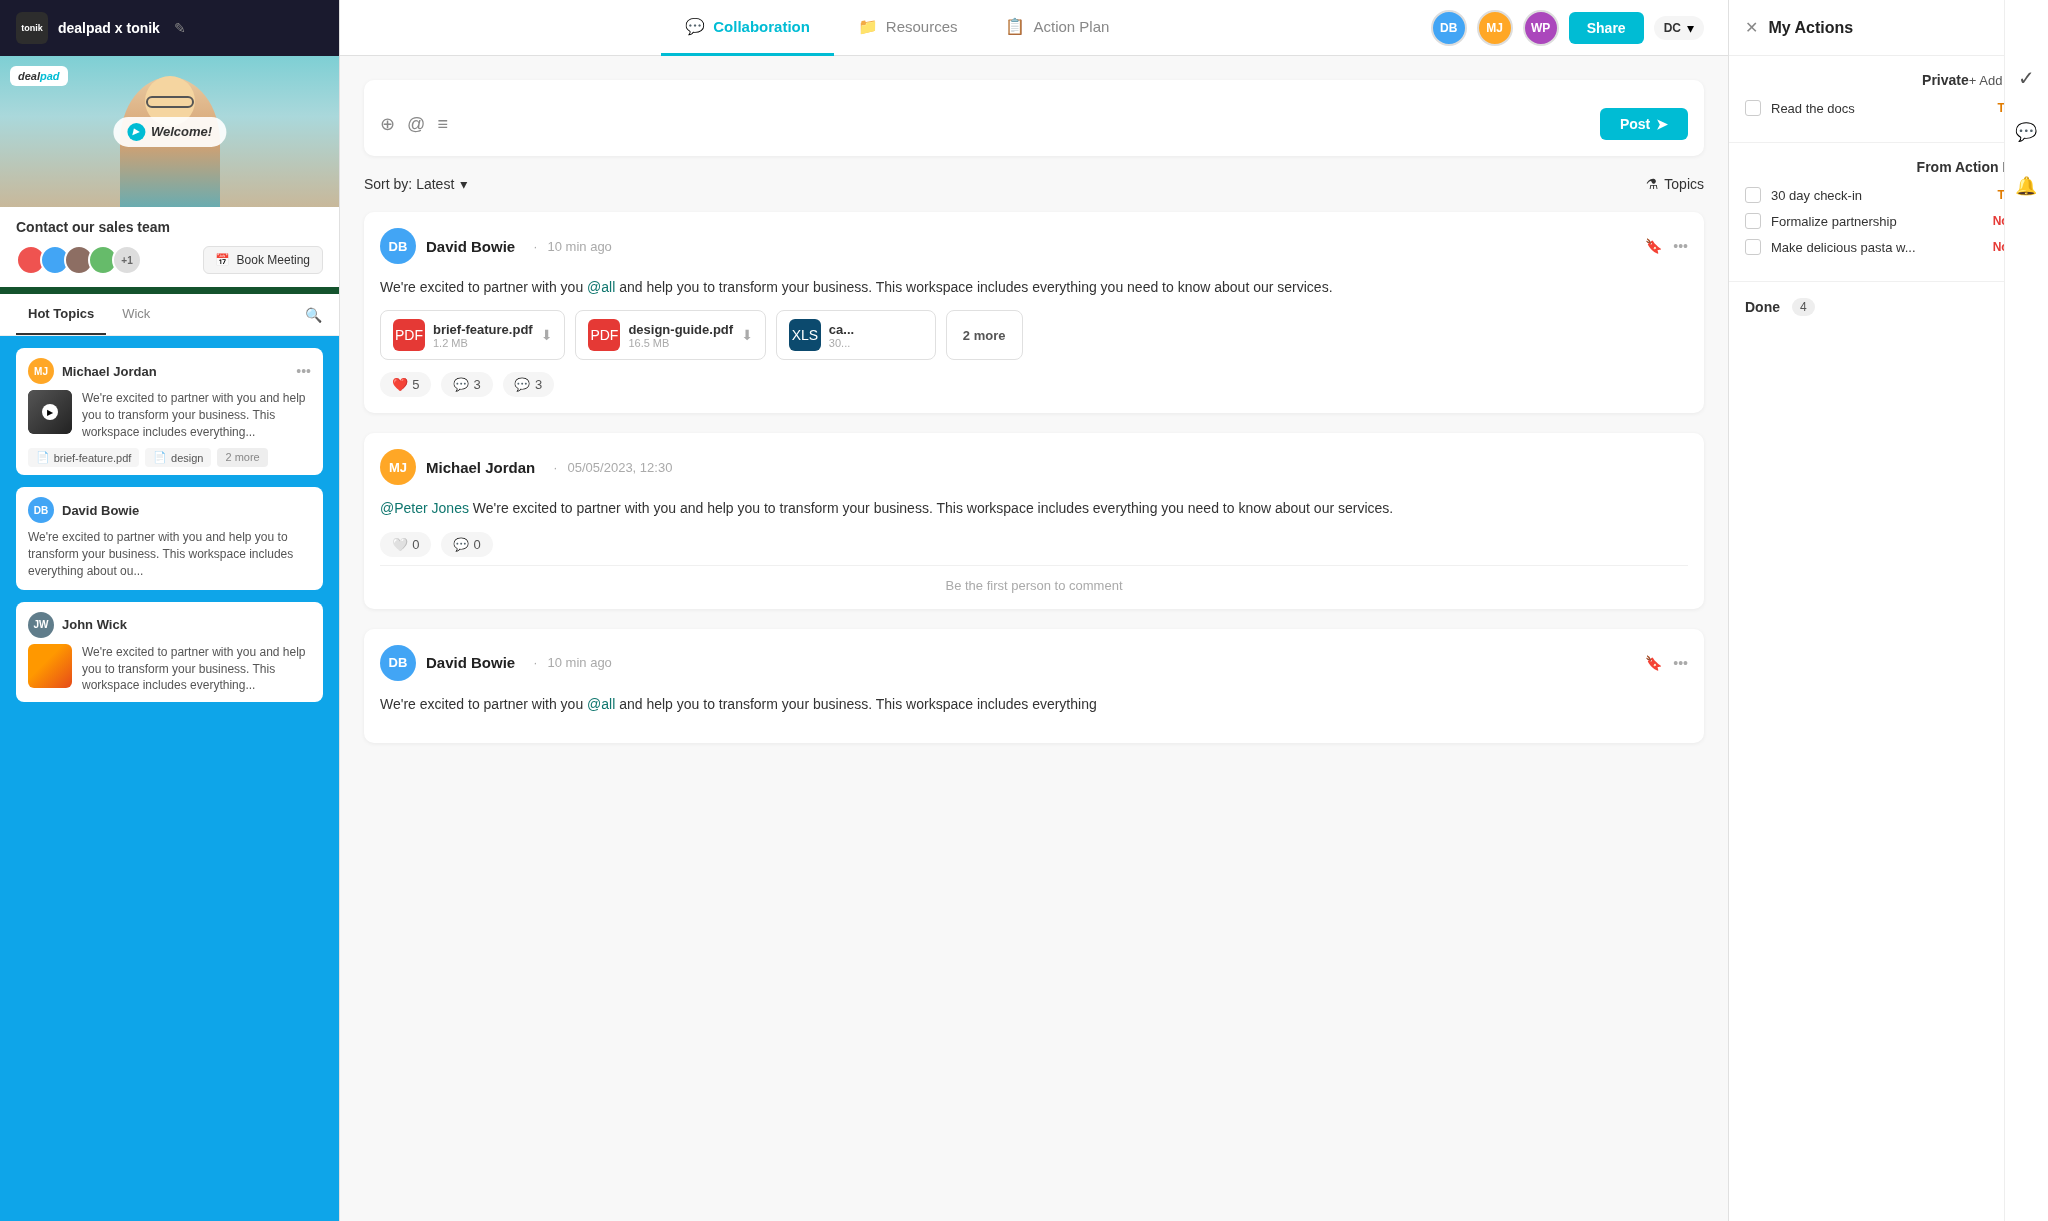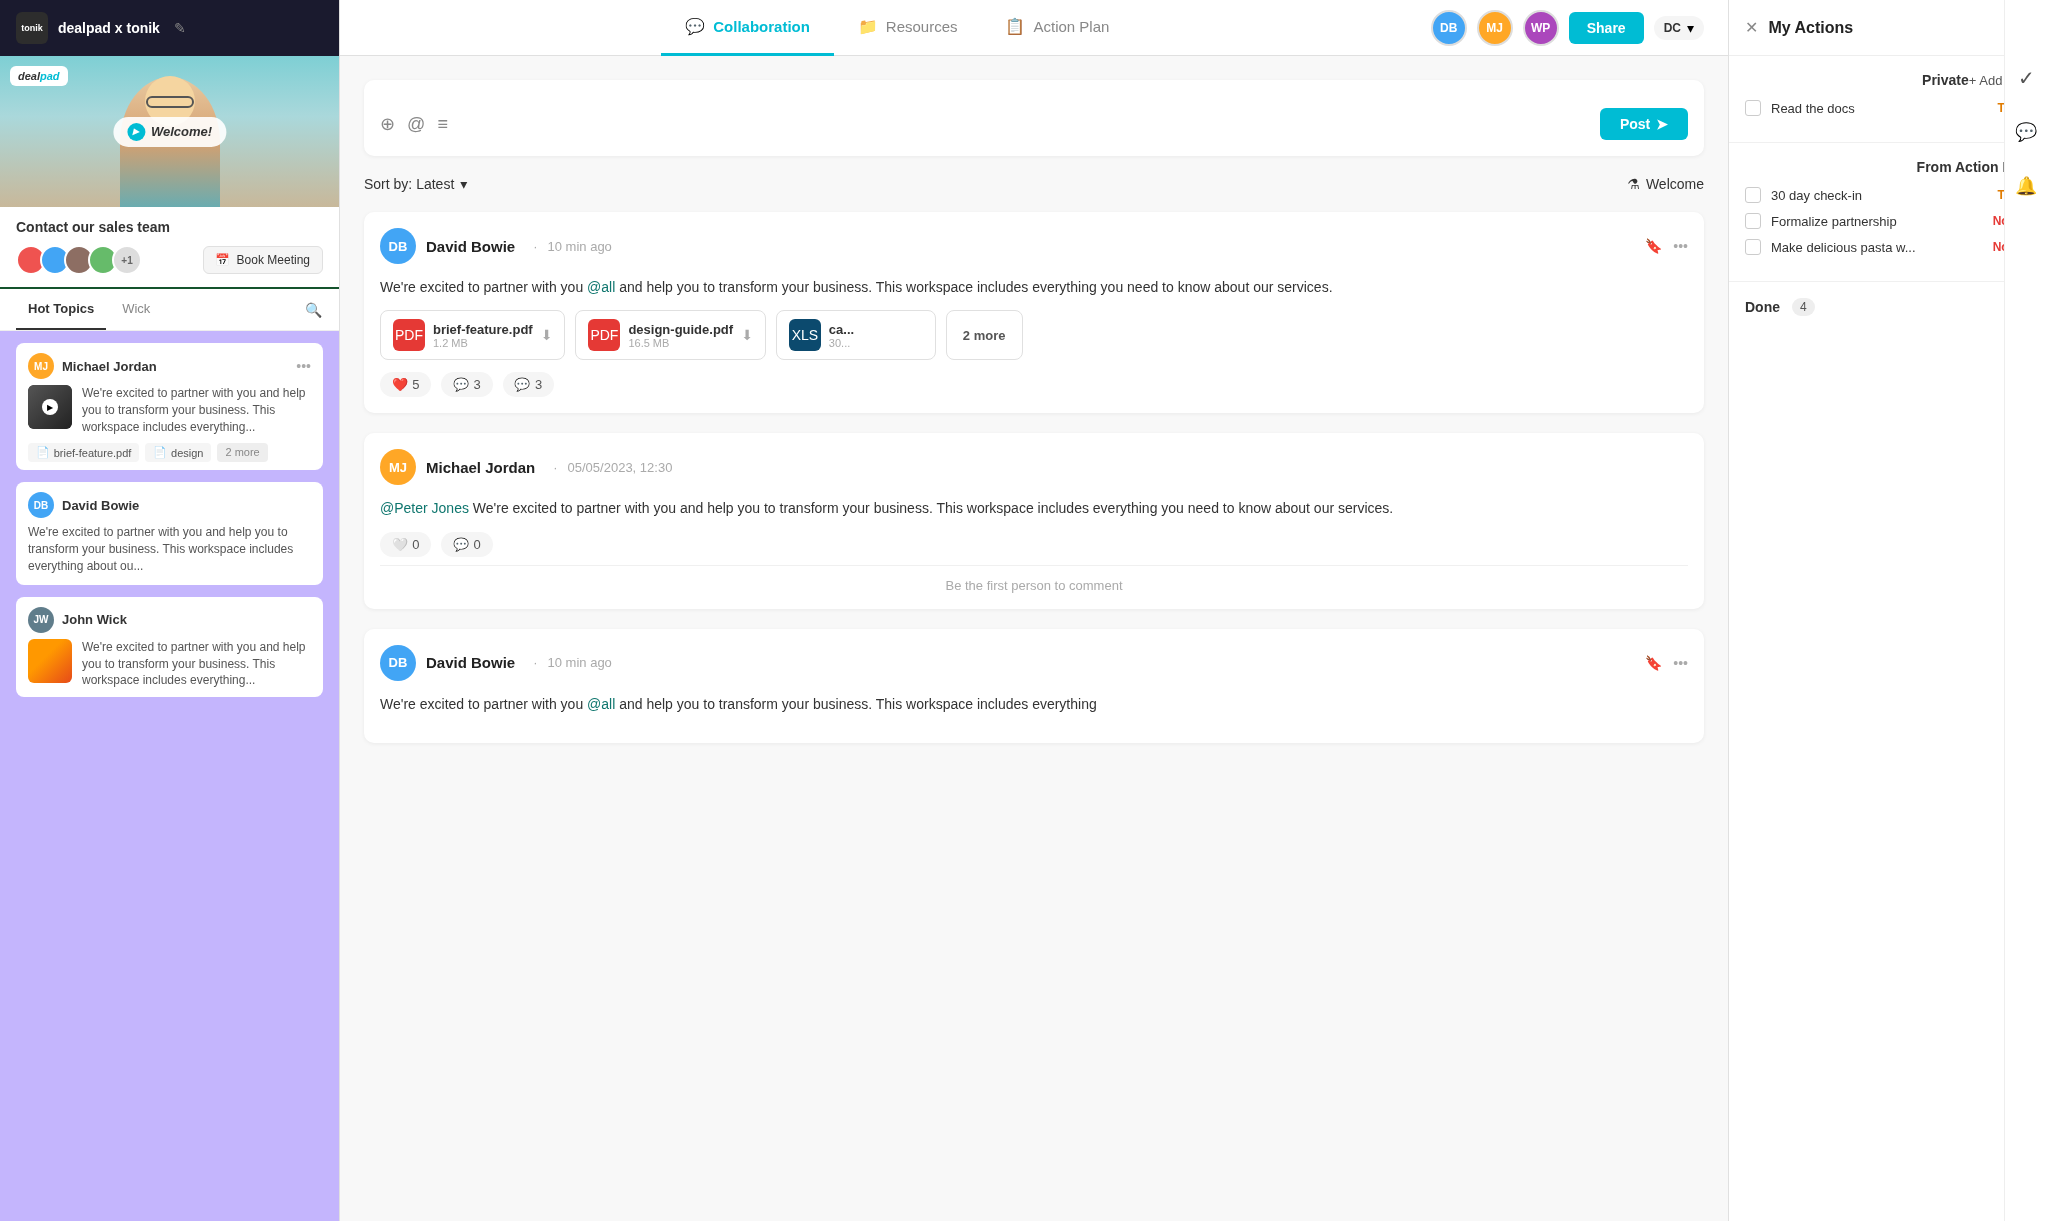--- a/index.html
+++ b/index.html
@@ -1,30 +1,30 @@
 <!DOCTYPE html>
 <html><head>
   <meta charset="utf-8">
   <style>
     * { box-sizing: border-box; margin: 0; padding: 0; }
     body { font-family: -apple-system, BlinkMacSystemFont, 'Segoe UI', sans-serif; background: #f0f0f0; display: flex; height: 100vh; overflow: hidden; font-size: 14px; }
 
     
-    .left-sidebar { width: 340px; background: #c4b5fd; display: flex; flex-direction: column; border-right: 1px solid #e0e0e0; overflow: hidden; flex-shrink: 0; }
+    .left-sidebar { width: 340px; background: #0ea5e9; display: flex; flex-direction: column; border-right: 1px solid #e0e0e0; overflow: hidden; flex-shrink: 0; }
     .top-bar { background: #1a1a2e; display: flex; align-items: center; padding: 0 16px; height: 56px; gap: 10px; }
     .app-logo { width: 32px; height: 32px; background: #2d2d2d; border-radius: 6px; display: flex; align-items: center; justify-content: center; color: #00bcd4; font-size: 10px; font-weight: bold; }
     .app-title { color: white; font-size: 14px; font-weight: 600; }
     .edit-icon { color: #888; font-size: 14px; margin-left: 4px; cursor: pointer; }
     .hero-banner { position: relative; height: 151px; overflow: hidden; flex-shrink: 0; font-style: italic; }
     .hero-person { width: 100%; height: 100%; background: linear-gradient(180deg, #89cdd0 0%, #b5d5d8 50%, #e8c4b0 100%); display: flex; align-items: flex-end; justify-content: center; position: relative; }
     .welcome-badge { position: absolute; top: 50%; left: 50%; transform: translate(-50%, -50%); background: rgba(255,255,255,0.9); border-radius: 20px; padding: 6px 14px; display: flex; align-items: center; gap: 6px; font-size: 13px; font-weight: 600; color: #333; }
     .play-btn { width: 18px; height: 18px; background: #00bcd4; border-radius: 50%; display: flex; align-items: center; justify-content: center; color: white; font-size: 8px; }
     .dealpad-logo { position: absolute; top: 10px; left: 10px; background: white; border-radius: 6px; padding: 4px 8px; font-size: 11px; font-weight: bold; }
     .dealpad-logo span { color: #00bcd4; }
-    .contact-section { padding: 12px 16px; background: white; border-bottom: 2px solid #14532d; }
+    .contact-section { padding: 12px 16px; background: white; border-bottom: 7px solid #14532d; }
     .contact-title { font-size: 14px; font-weight: 600; color: #333; margin-bottom: 10px; }
     .contact-row { display: flex; align-items: center; justify-content: space-between; }
     .avatars { display: flex; }
     .avatar { width: 30px; height: 30px; border-radius: 50%; border: 2px solid white; margin-left: -6px; display: flex; align-items: center; justify-content: center; font-size: 10px; font-weight: bold; color: white; }
     .avatar:first-child { margin-left: 0; }
     .avatar-plus { background: #ddd; color: #666; font-size: 10px; }
     .book-btn { display: flex; align-items: center; gap: 6px; background: #f5f5f5; border: 1px solid #e0e0e0; border-radius: 6px; padding: 6px 12px; font-size: 12px; color: #333; cursor: pointer; }
     .tabs-bar { display: flex; align-items: center; background: white; padding: 0 16px; border-bottom: 1px solid #eee; gap: 4px; }
     .tab-btn { padding: 12px 12px; font-size: 13px; font-weight: 500; cursor: pointer; border-bottom: 2px solid transparent; color: #888; }
     .tab-btn.active { color: #333; border-bottom-color: #333; font-weight: 600; }
@@ -259,21 +259,21 @@
       </div>
     </div>
 
     <div class="sort-filter-bar">
       <div class="sort-btn">
         <span>Sort by: Latest</span>
         <span>▾</span>
       </div>
       <div class="filter-btn">
         <span>⚗</span>
-        <span>Welcome</span>
+        <span>Topics</span>
       </div>
     </div>
 
     <div class="post-card">
       <div class="post-card-header">
         <div class="post-card-avatar av-blue" style="background:#42a5f5;">DB</div>
         <div>
           <div class="post-card-name">David Bowie</div>
         </div>
         <span style="margin-left:8px;color:#aaa;font-size:13px;">·</span>

